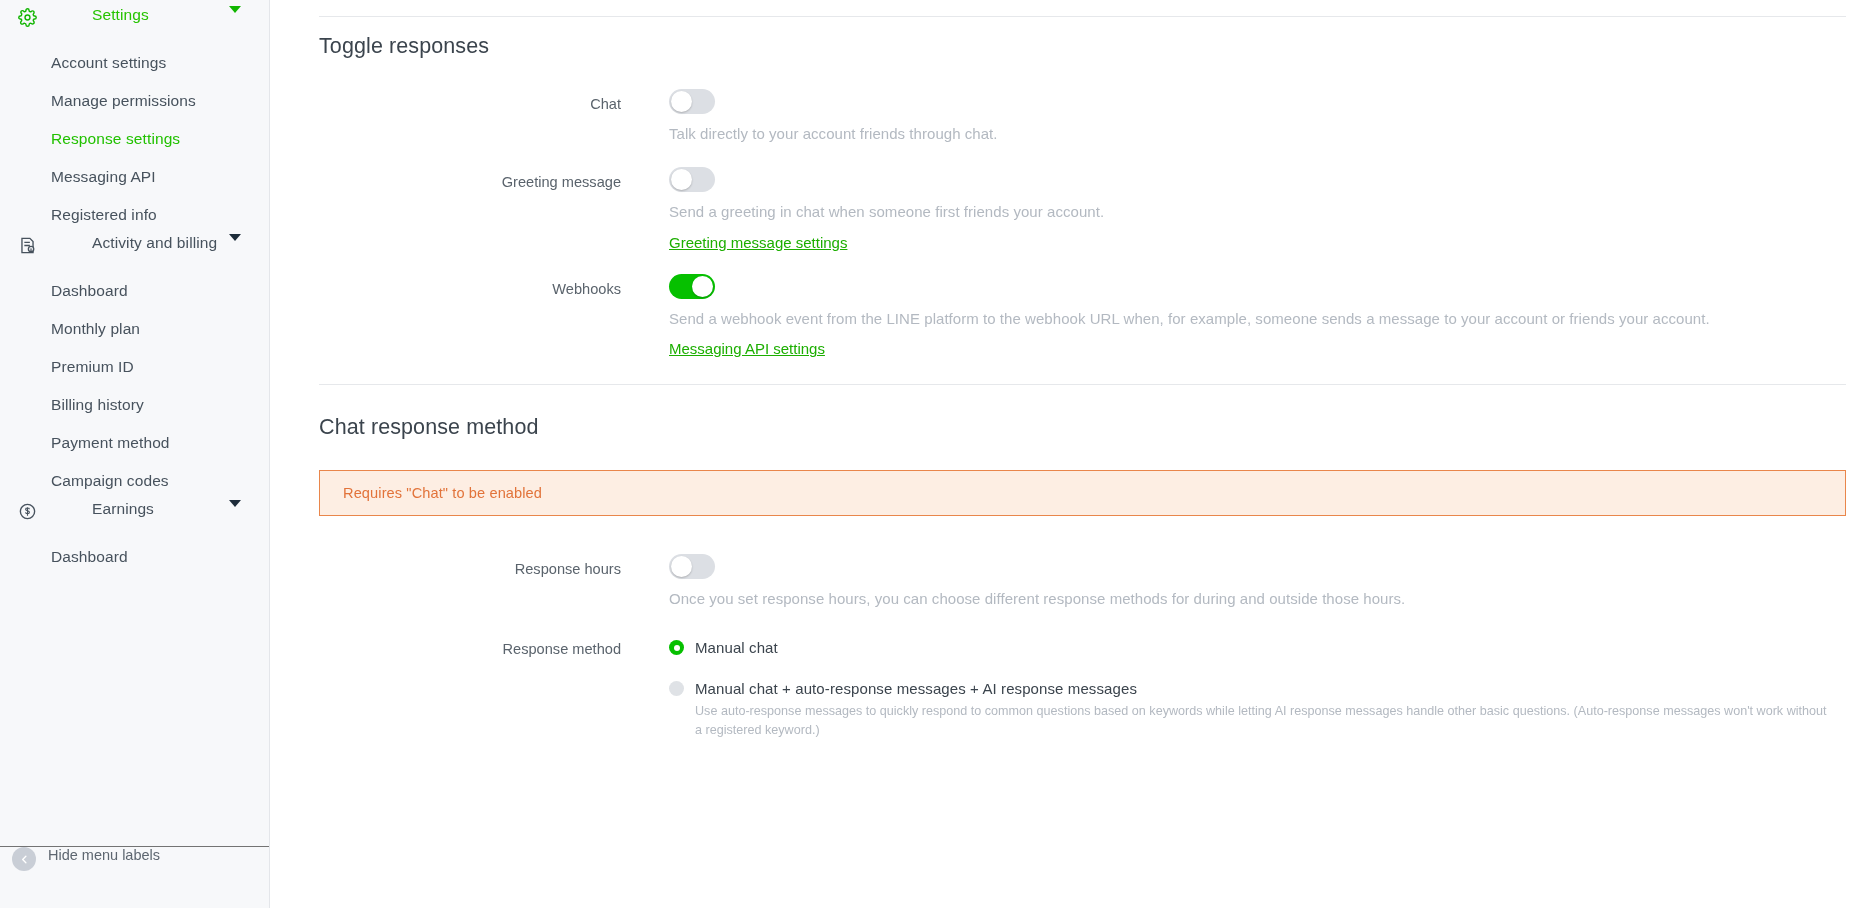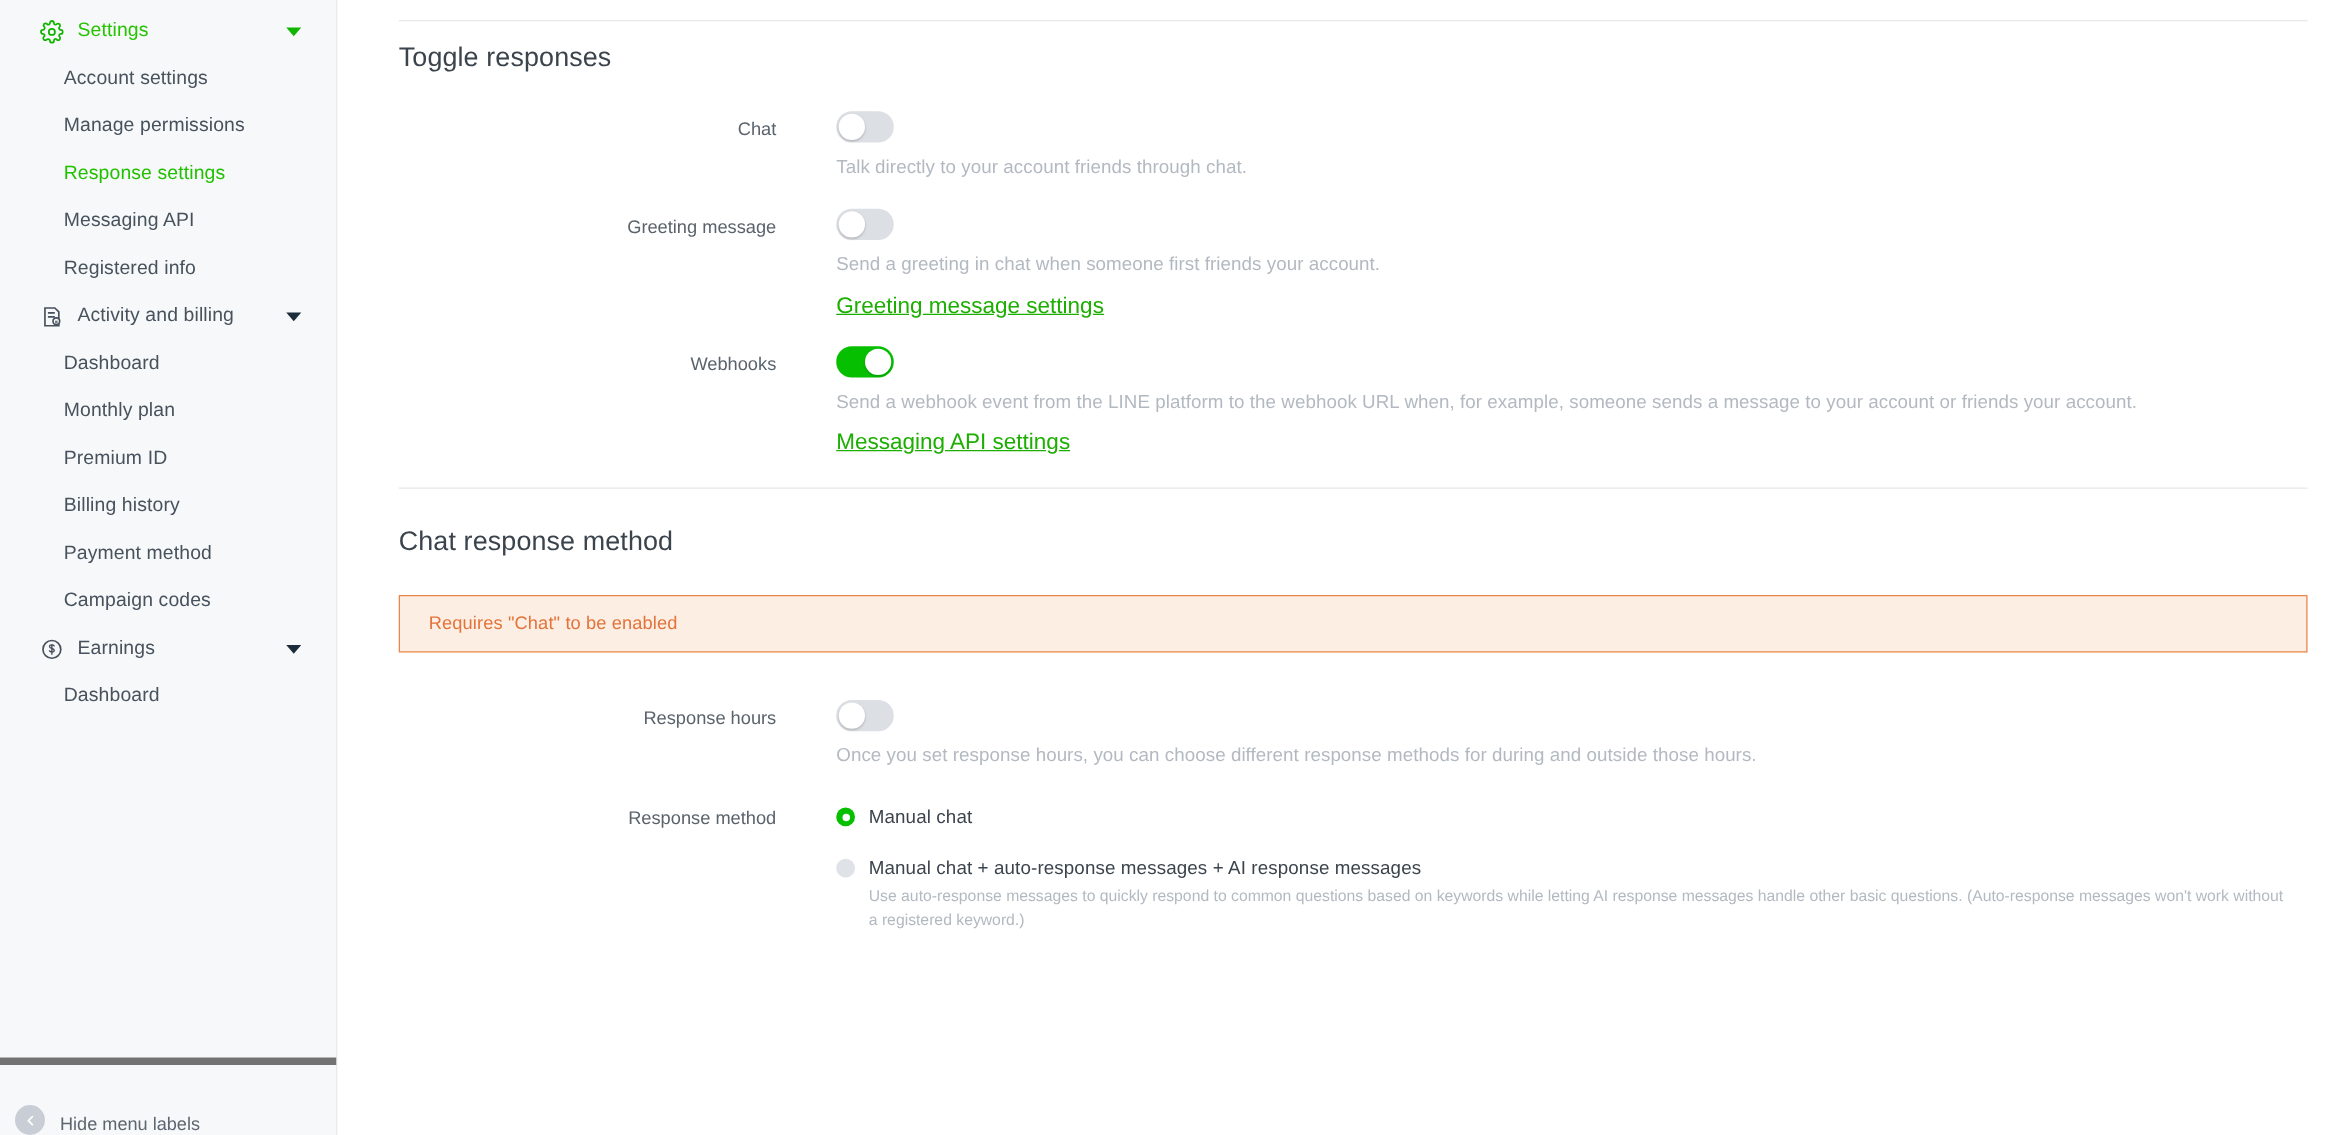--- a/index.html
+++ b/index.html
@@ -29,25 +29,25 @@
     display: flex;
     flex-direction: column;
   }
   .sidebar-scroll {
     flex: 1;
     overflow: hidden;
     padding-top: 6px;
   }
   .nav-group-header {
     display: flex;
-    align-items: center;
     height: 38px;
-    padding: 0 14px 0 30px;
-    cursor: pointer;
-    position: relative;
+    padding: 0 14px 0 16px;
+    cursor: pointer;
+    position: relative;
+    gap: 44px;
   }
   .nav-group-header .gicon {
     width: 22px;
     height: 22px;
     display: flex;
     align-items: center;
     justify-content: center;
     margin-right: 10px;
     flex: 0 0 22px;
   }
@@ -75,23 +75,23 @@
     font-size: 15.5px;
     color: #47525d;
     cursor: pointer;
     white-space: nowrap;
     letter-spacing: 0.1px;
   }
   .nav-item.selected { color: #22c100; }
 
   .sidebar-footer {
     height: 62px;
-    border-top: 6px solid #737373;
-    display: flex;
-    align-items: flex-end;
+    border-top: 1px solid #737373;
+    display: flex;
+    align-items: flex-start;
     padding-left: 12px;
     cursor: pointer;
   }
   .hide-btn-circle {
     width: 24px; height: 24px;
     border-radius: 50%;
     background: #c9ced6;
     display: flex; align-items: center; justify-content: center;
     margin-right: 12px;
     flex: 0 0 24px;
@@ -167,21 +167,21 @@
   .help-text {
     font-size: 15px;
     color: #b3b9c1;
     margin-top: 9px;
     line-height: 1.45;
     letter-spacing: 0.05px;
   }
   .settings-link {
     display: inline-block;
     margin-top: 11px;
-    font-size: 18px;
+    font-size: 15px;
     color: #1cae00;
     text-decoration: underline;
     cursor: pointer;
   }
 
   .divider {
     height: 1px;
     background: #e6e8eb;
     margin: 26px 27px 0 0;
   }

